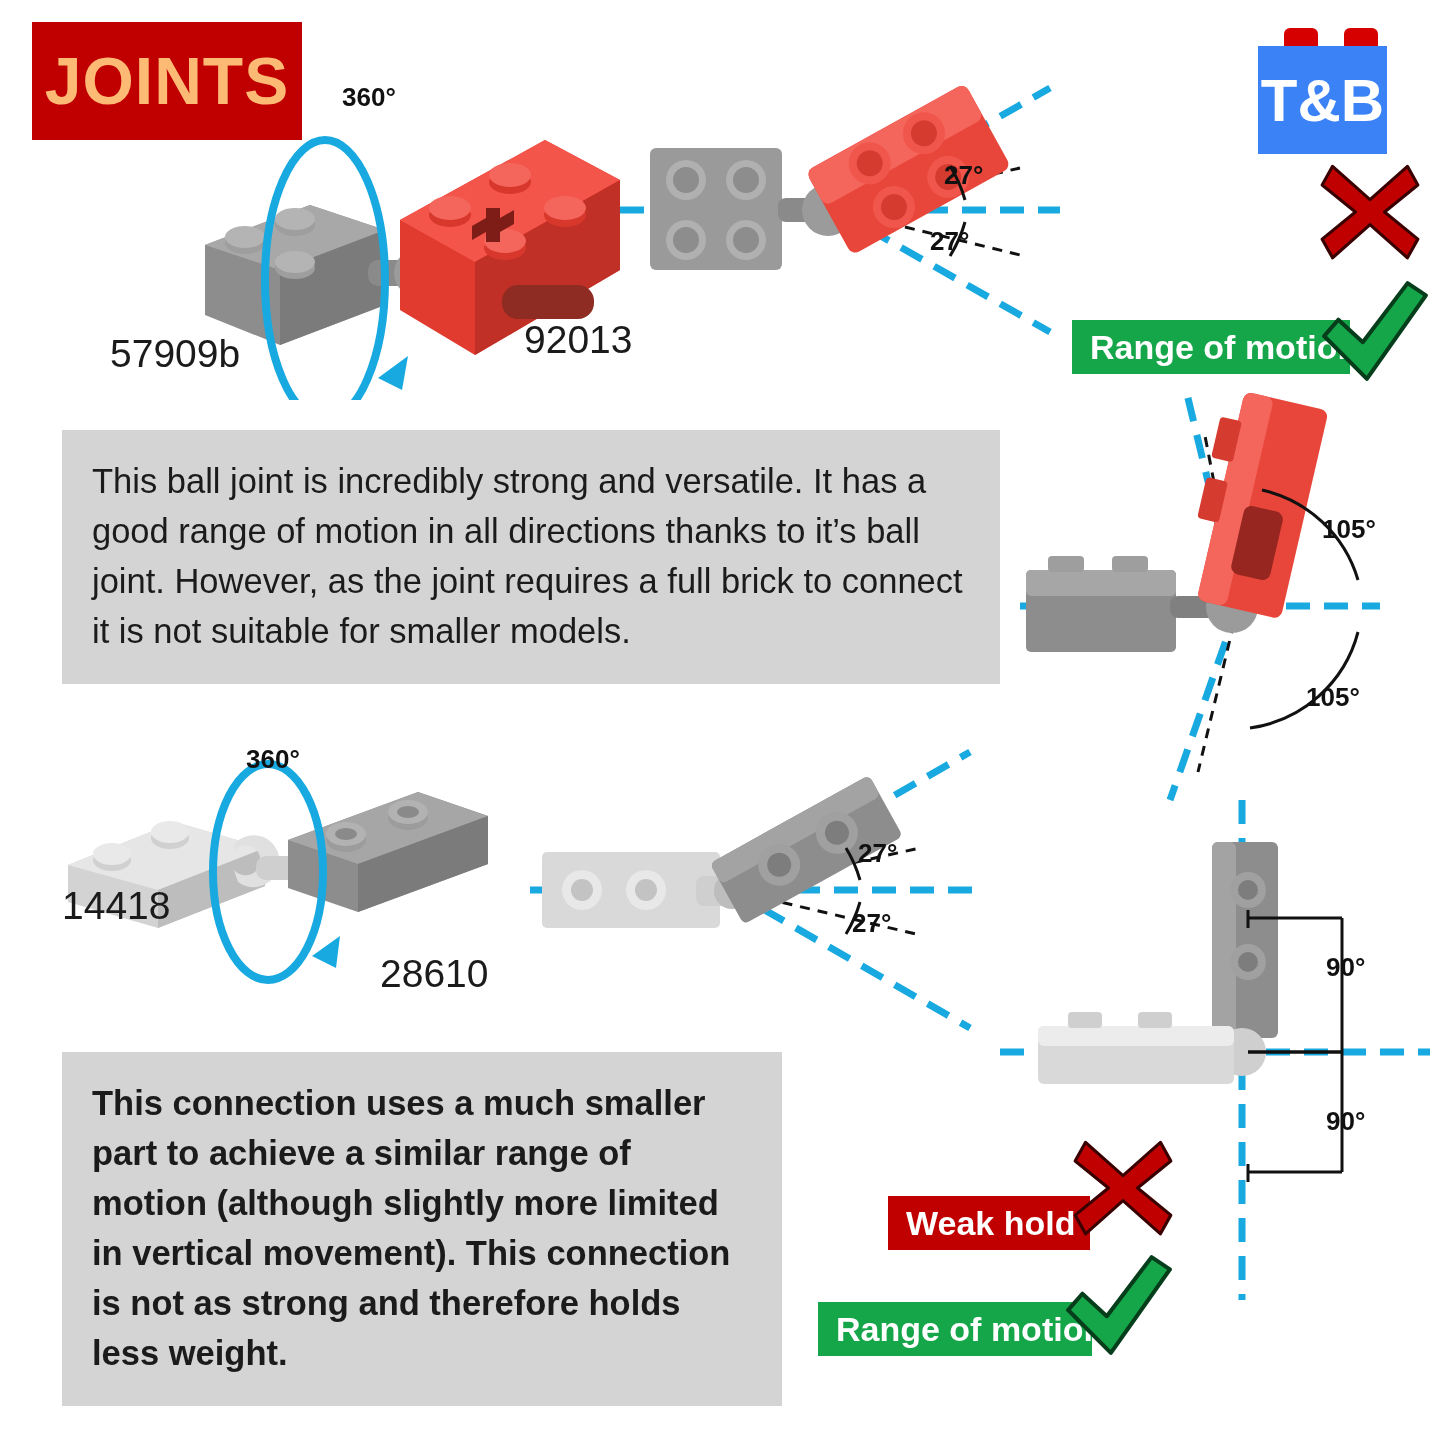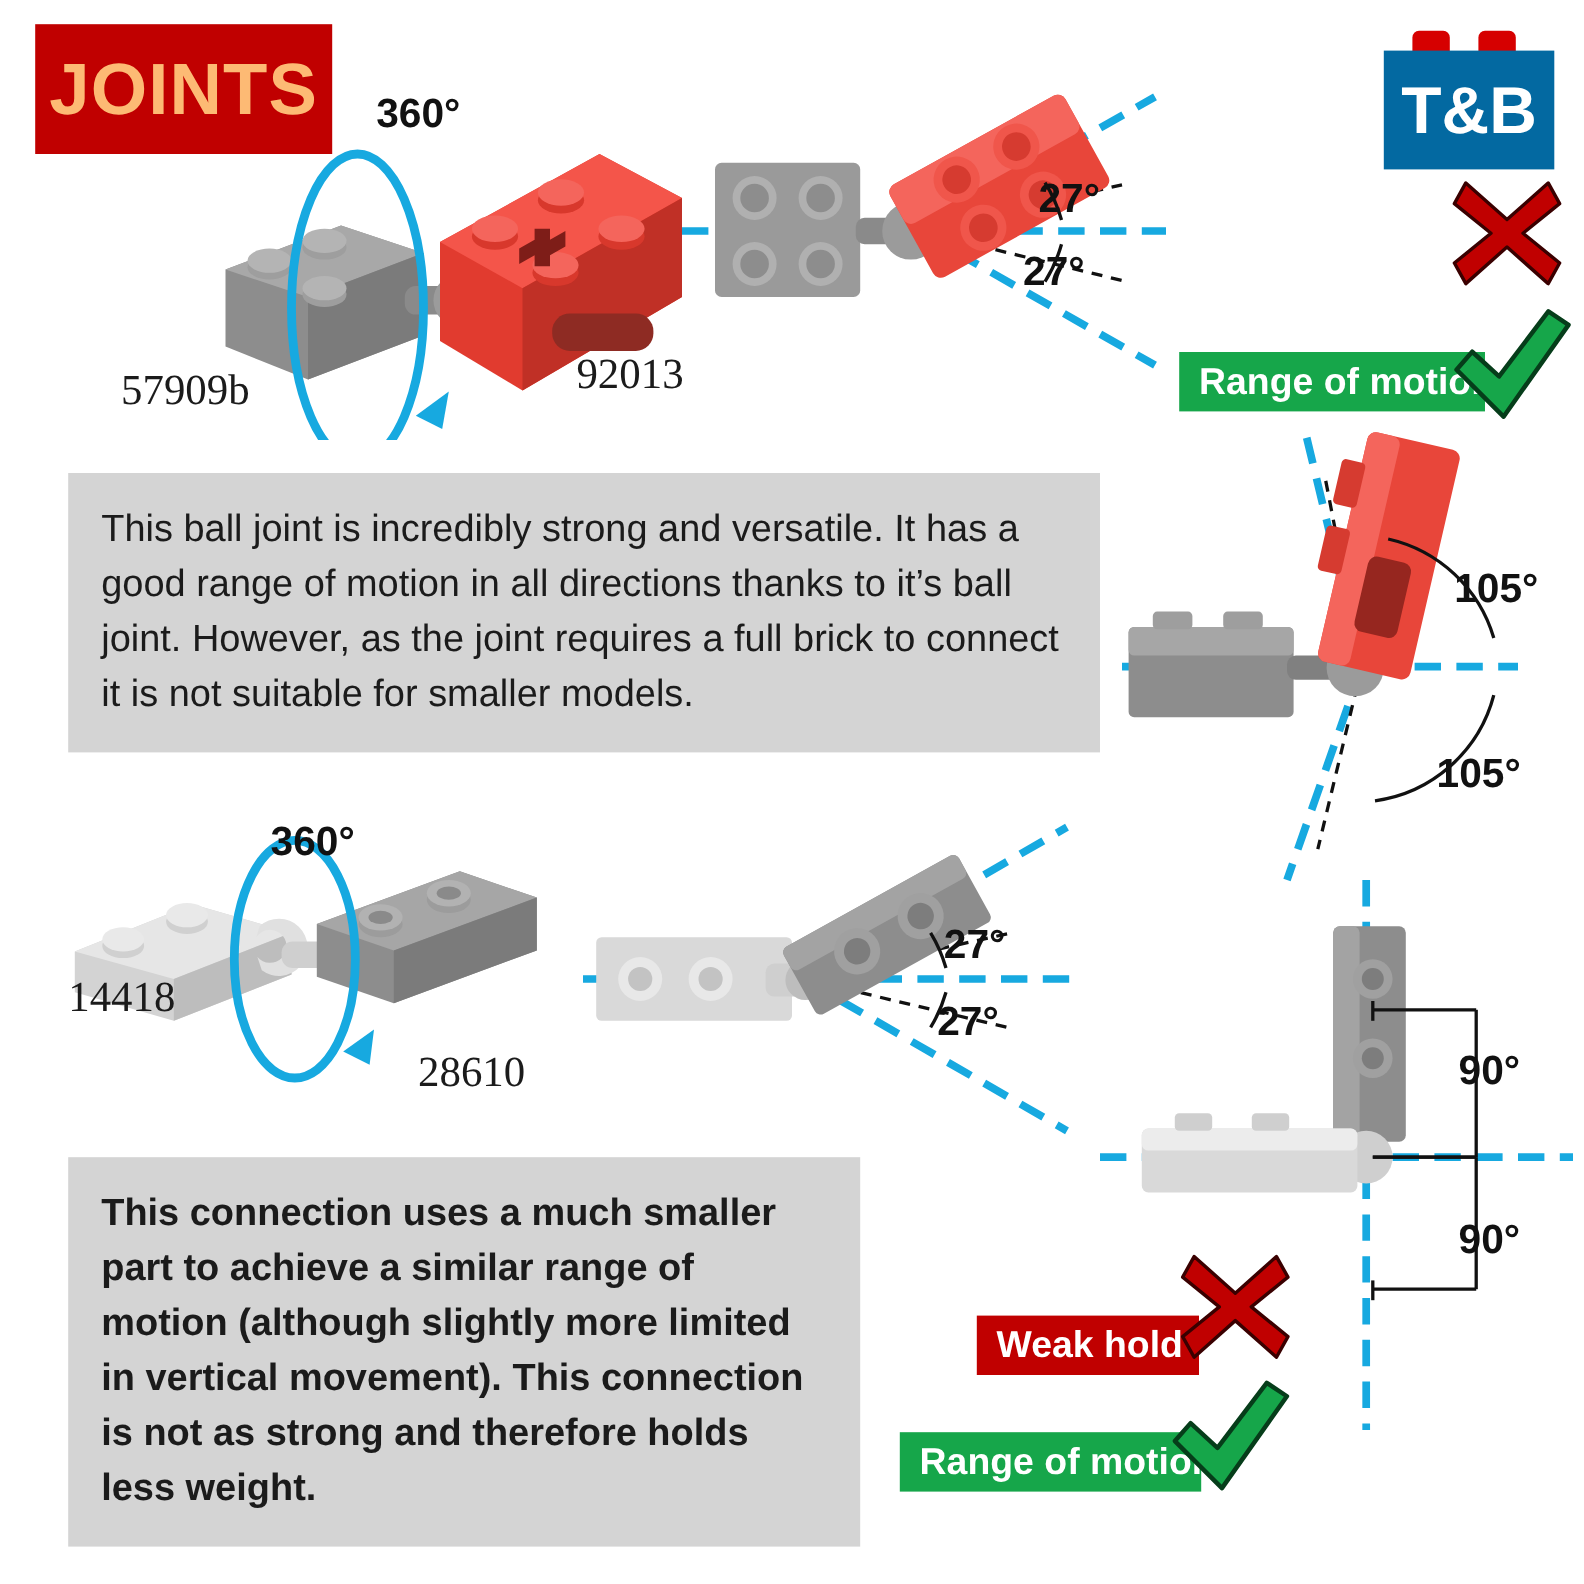--- a/index.html
+++ b/index.html
@@ -37,21 +37,21 @@
   
   .logo-wrap { right: 34px; top: 28px; width: 148px; height: 130px; }
   .logo-stud {
     position: absolute; top: 0; width: 34px; height: 22px;
     background: #d60000; border-radius: 6px 6px 0 0;
   }
   .logo-stud.s1 { left: 26px; }
   .logo-stud.s2 { left: 86px; }
   .logo-body {
     position: absolute; top: 18px; left: 0;
-    width: 155px; height: 108px; background: #0369a1;
+    width: 129px; height: 108px; background: #3b82f6;
     display: flex; align-items: center; justify-content: center;
   }
   .logo-body span {
     color: #ffffff; font-size: 60px; font-weight: bold;
   }
 
   
   .textpanel {
     background: #d4d4d4;
     padding: 26px 30px 28px 30px;
@@ -92,25 +92,25 @@
   #c1 { left: 1318px; top: 278px; width: 112px; height: 110px; }
   #x2 { left: 1070px; top: 1134px; width: 106px; height: 104px; }
   #c2 { left: 1062px; top: 1252px; width: 112px; height: 110px; }
 
   
   .cap {
     color: #1b1b1b;
     font-size: 39px;
     font-weight: normal;
     white-space: nowrap;
-    font-family: Liberation Serif, serif;
+    font-family: Liberation Sans, sans-serif;
   }
   .angle {
     color: #111111;
-    font-size: 37px;
+    font-size: 26px;
     font-weight: bold;
     white-space: nowrap;
   }
 
   #lbl-57909b { left: 110px; top: 332px; }
   #lbl-92013  { left: 524px; top: 318px; }
   #lbl-14418  { left: 62px;  top: 884px; }
   #lbl-22890  { left: 380px; top: 952px; }
 
   #lbl-360a { left: 342px; top: 82px; }

